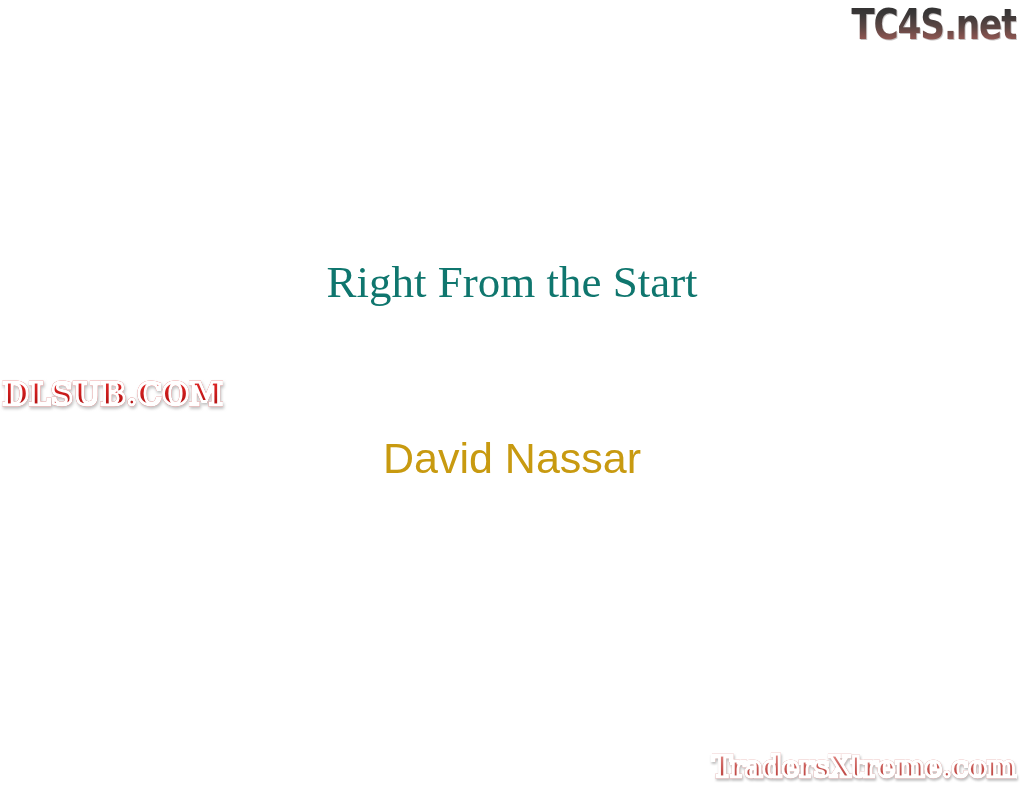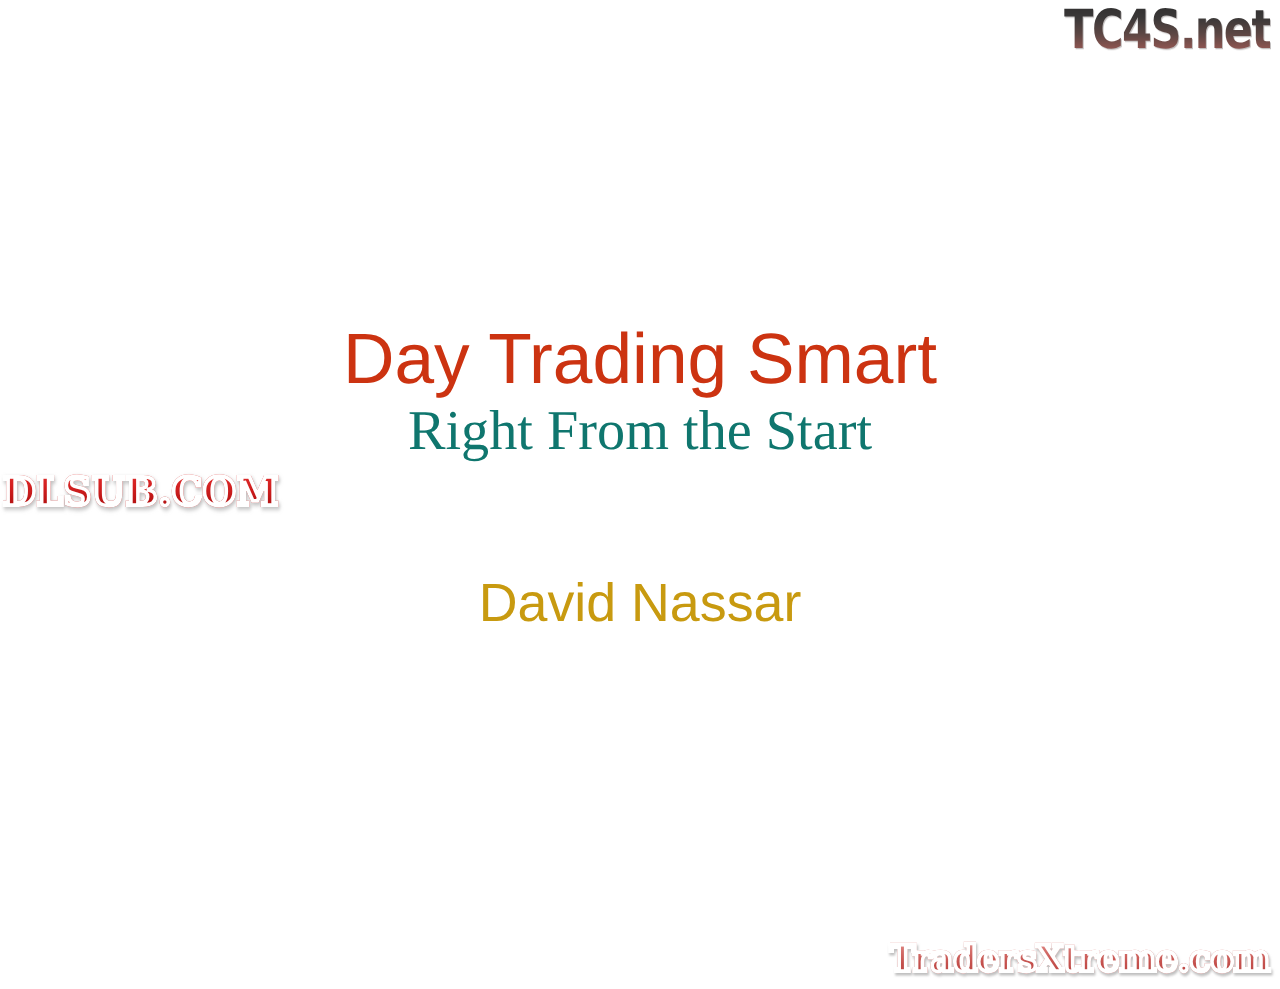--- a/index.html
+++ b/index.html
@@ -107,21 +107,20 @@
     filter: drop-shadow(1px 2px 1.5px rgba(140,140,140,0.55));
   }
 
   
   .author-block {
     position: absolute;
     left: 0;
     right: 0;
     top: 433px;
     text-align: center;
-    margin-top: 25px;
   }
   .author-name {
     display: block;
     color: #c89a10;
     font-family: "Liberation Sans", sans-serif;
     font-weight: 400;
     font-size: 43px;
     line-height: 50px;
   }
 
@@ -153,21 +152,20 @@
   }
 </style>
 </head>
 <body>
 
 <div class="slide">
 
   <div class="wm-tc4s">TC4S.net</div>
 
   <div class="title-block">
-    <span class="title-line1">Day Trading Smart</span>
     <span class="title-line2">Right From the Start</span>
   </div>
 
   <div class="wm-dlsub">
     <span class="wm-dlsub-text">DLSUB.COM</span>
   </div>
 
   <div class="author-block">
     <span class="author-name">David Nassar</span>
   </div>

